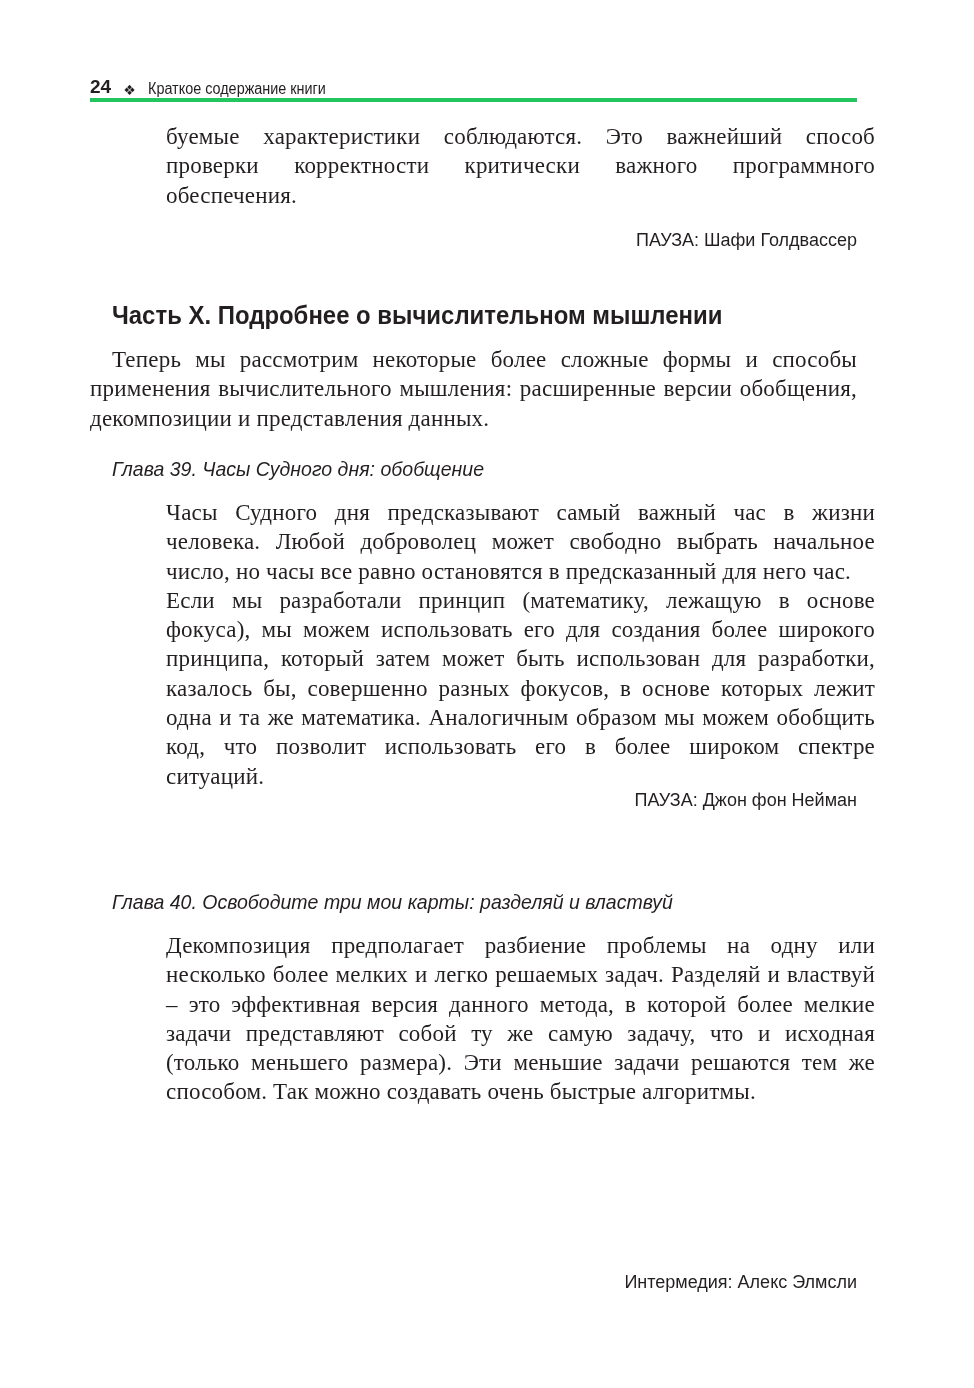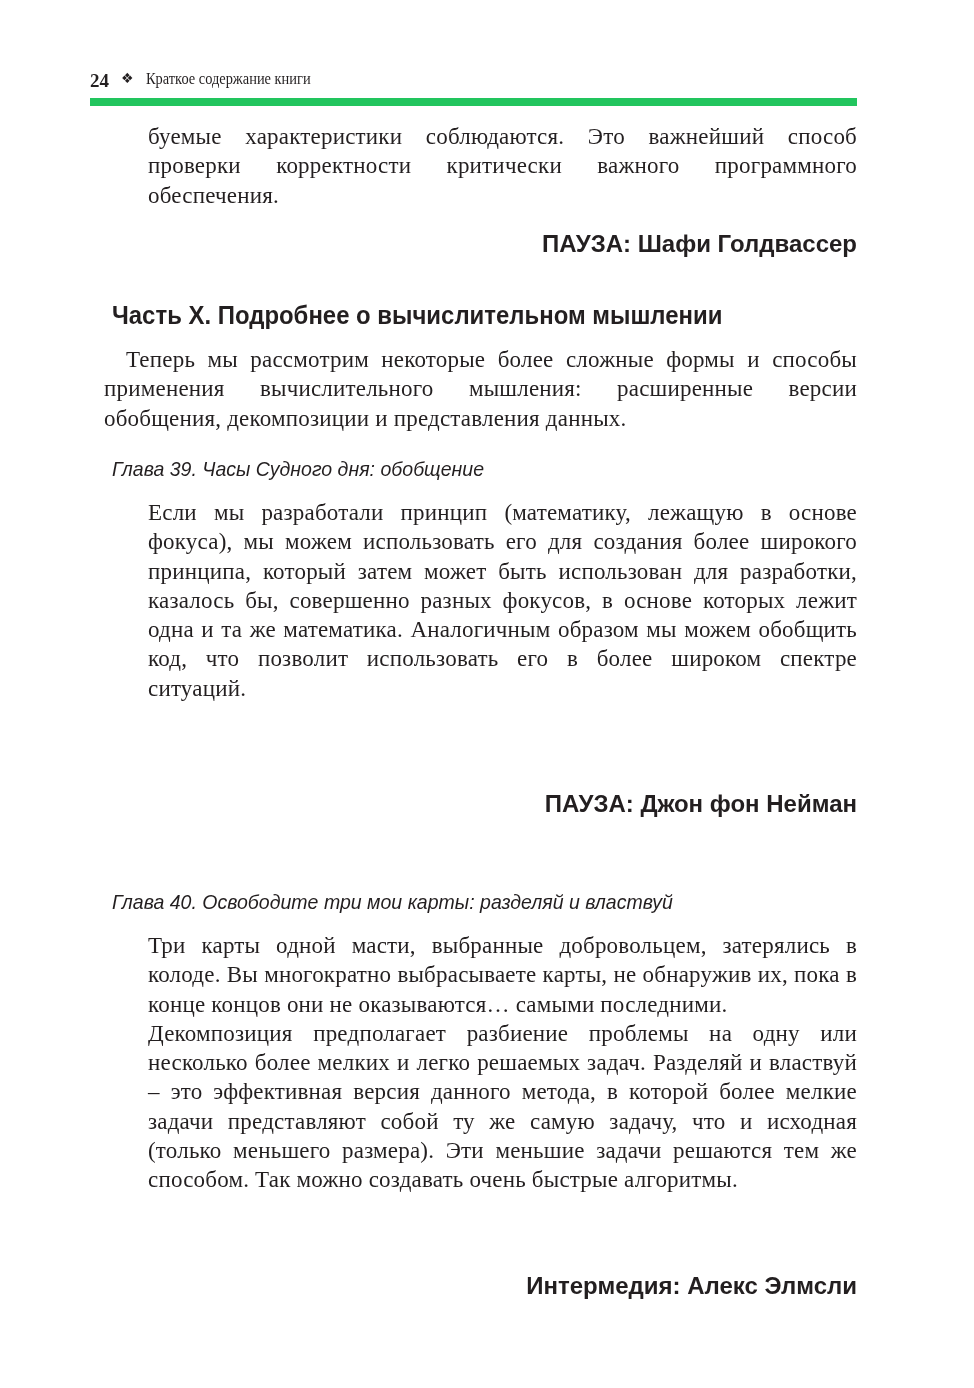--- a/index.html
+++ b/index.html
@@ -19,24 +19,24 @@
       left: 90px;
       top: 0;
       width: 767px;
     }
     .running-header {
       position: absolute;
       top: 70px;
       left: 0;
       width: 767px;
       height: 28px;
-      border-bottom: 8px solid #22c55e;
+      border-bottom: 4px solid #22c55e;
       display: flex;
-      align-items: flex-start;
-      font-family: Liberation Serif, serif;
+      align-items: flex-end;
+      font-family: Liberation Sans, sans-serif;
     }
     .page-number {
       font-weight: bold;
       font-size: 19px;
       margin-right: 12px;
     }
     .ornament {
       font-size: 14px;
       margin-right: 12px;
     }
@@ -50,33 +50,33 @@
       font-family: "Liberation Serif", serif;
       font-size: 23px;
       line-height: 29.3px;
       text-align: justify;
       letter-spacing: 0.2px;
     }
     .block {
       position: absolute;
     }
     .indented {
-      left: 58px;
+      left: 76px;
       width: 709px;
     }
     .full {
       left: 0;
       width: 767px;
     }
     .pause {
       position: absolute;
       right: 0;
       font-family: "Liberation Sans", sans-serif;
-      font-weight: bold;
-      font-size: 24px;
+      font-weight: normal;
+      font-size: 18px;
       text-align: right;
       white-space: nowrap;
     }
     .part-title {
       position: absolute;
       left: 22px;
       font-family: "Liberation Sans", sans-serif;
       font-weight: bold;
       font-size: 26px;
       white-space: nowrap;
@@ -91,21 +91,20 @@
       font-size: 21px;
       white-space: nowrap;
       transform: scaleX(0.93);
       transform-origin: left center;
     }
     .para {
       margin: 0;
     }
     .first-indent {
       text-indent: 22px;
-      margin-left: 14px;
     }
   </style>
 </head>
 <body>
 
 <div class="page">
 
   <div class="running-header">
     <span class="page-number">24</span>
     <span class="ornament">❖</span>
@@ -120,27 +119,27 @@
 
   <div class="part-title" style="top:300px;">Часть X. Подробнее о вычислительном мышлении</div>
 
   <div class="block full serif-text" style="top:345px;">
     <p class="para first-indent">Теперь мы рассмотрим некоторые более сложные формы и способы применения вычислительного мышления: расширенные версии обобщения, декомпозиции и представления данных.</p>
   </div>
 
   <div class="chapter-title" style="top:457px;">Глава 39. Часы Судного дня: обобщение</div>
 
   <div class="block indented serif-text" style="top:498px;">
+    <p class="para">Часы Судного дня предсказывают самый важный час в жизни человека. Любой доброволец может свободно выбрать начальное число, но часы все равно остановятся в предсказанный для него час.</p>
     <p class="para">Если мы разработали принцип (математику, лежащую в основе фокуса), мы можем использовать его для создания более широкого принципа, который затем может быть использован для разработки, казалось бы, совершенно разных фокусов, в основе которых лежит одна и та же математика. Аналогичным образом мы можем обобщить код, что позволит использовать его в более широком спектре ситуаций.</p>
   </div>
 
   <div class="pause" style="top:790px;">ПАУЗА: Джон фон Нейман</div>
 
   <div class="chapter-title" style="top:890px;">Глава 40. Освободите три мои карты: разделяй и властвуй</div>
 
   <div class="block indented serif-text" style="top:931px;">
-    <p class="para">Три карты одной масти, выбранные добровольцем, затерялись в колоде. Вы многократно выбрасываете карты, не обнаружив их, пока в конце концов они не оказываются… самыми последними.</p>
     <p class="para">Декомпозиция предполагает разбиение проблемы на одну или несколько более мелких и легко решаемых задач. Разделяй и властвуй – это эффективная версия данного метода, в которой более мелкие задачи представляют собой ту же самую задачу, что и исходная (только меньшего размера). Эти меньшие задачи решаются тем же способом. Так можно создавать очень быстрые алгоритмы.</p>
   </div>
 
   <div class="pause" style="top:1272px;margin-left:16px;">Интермедия: Алекс Элмсли</div>
 
 </div>
 
 </body></html>

